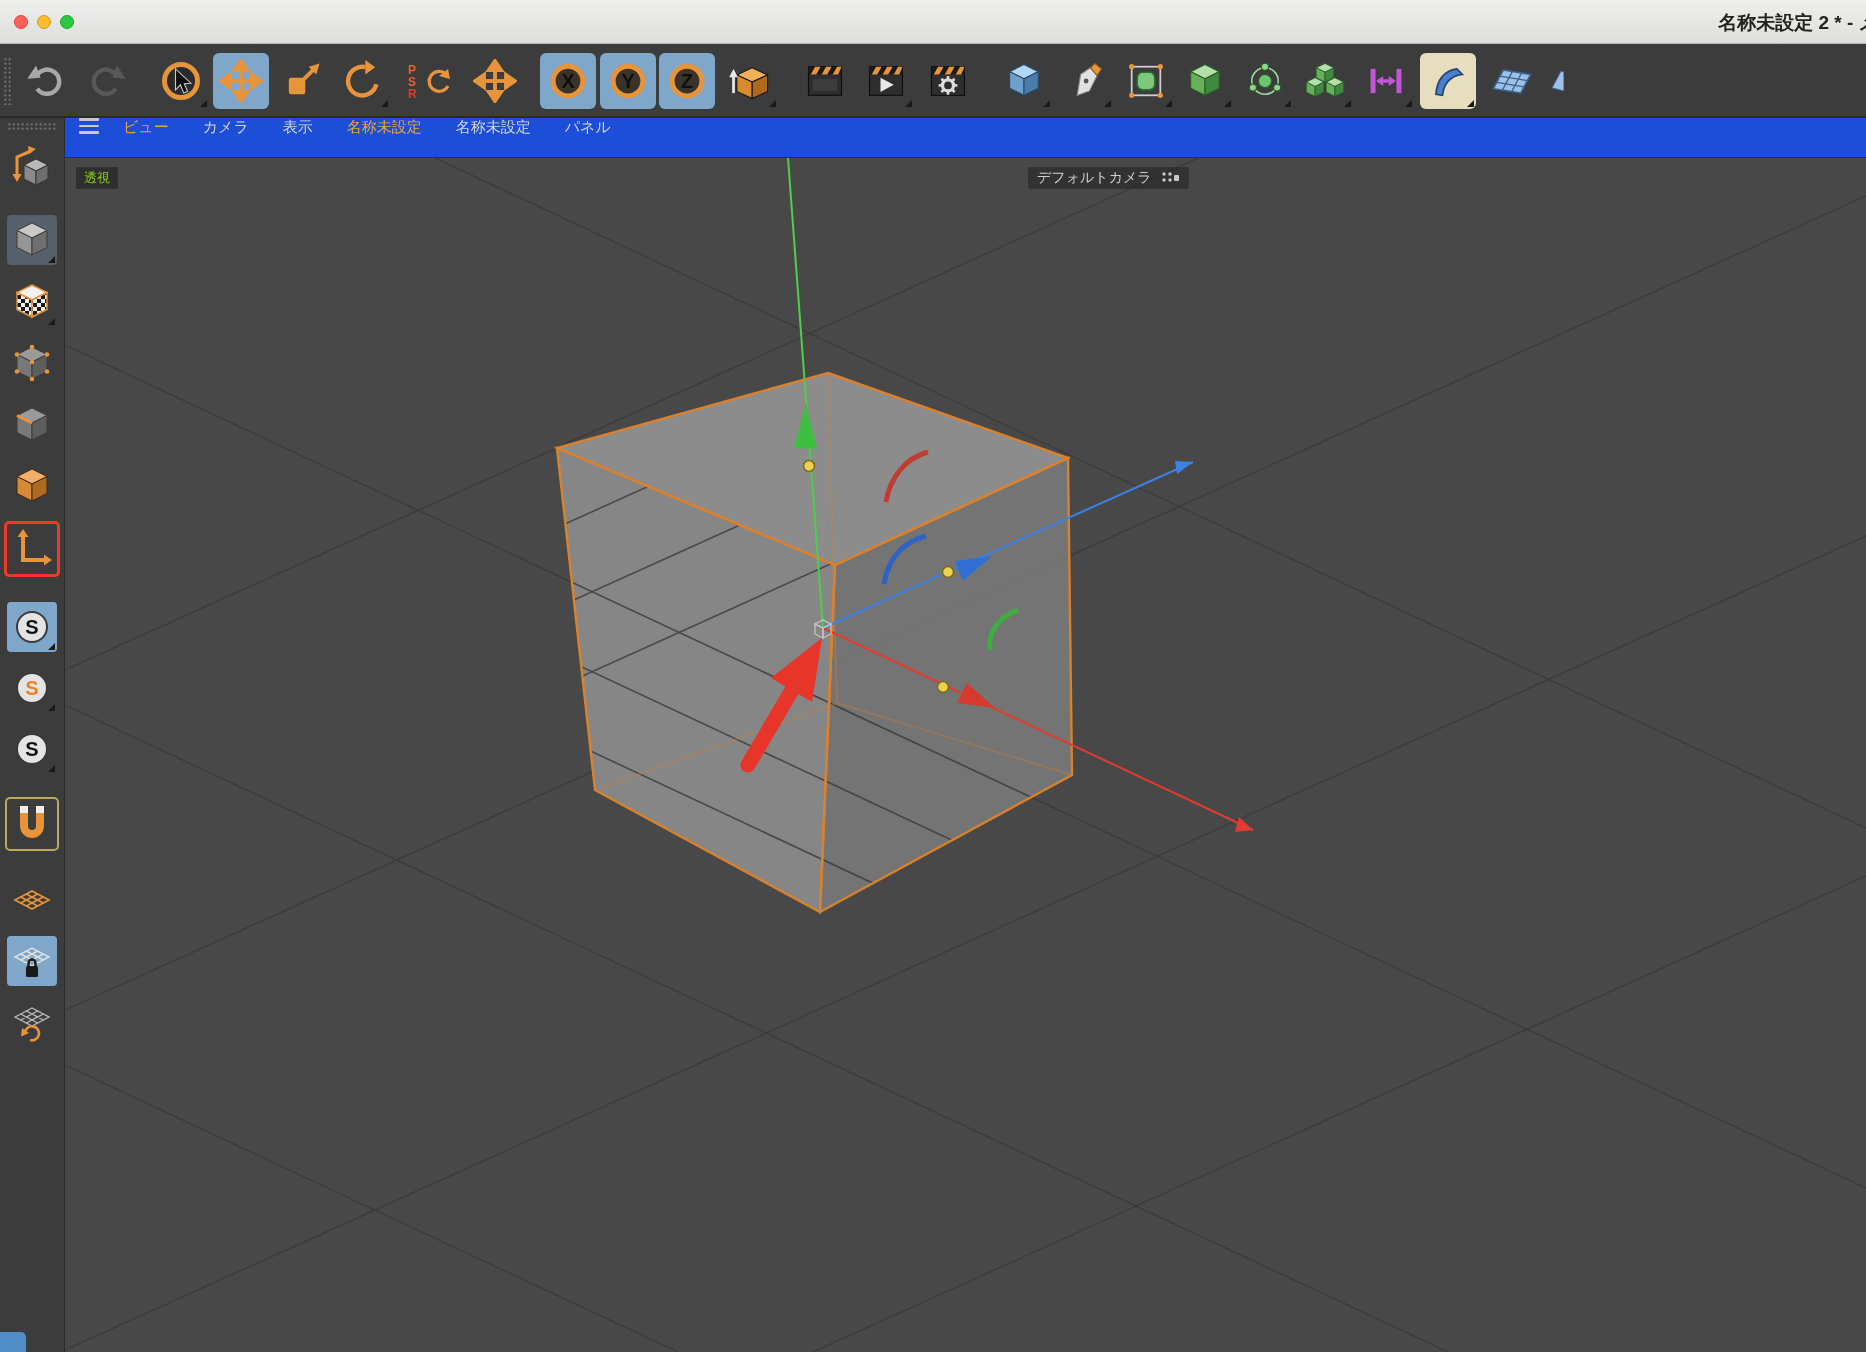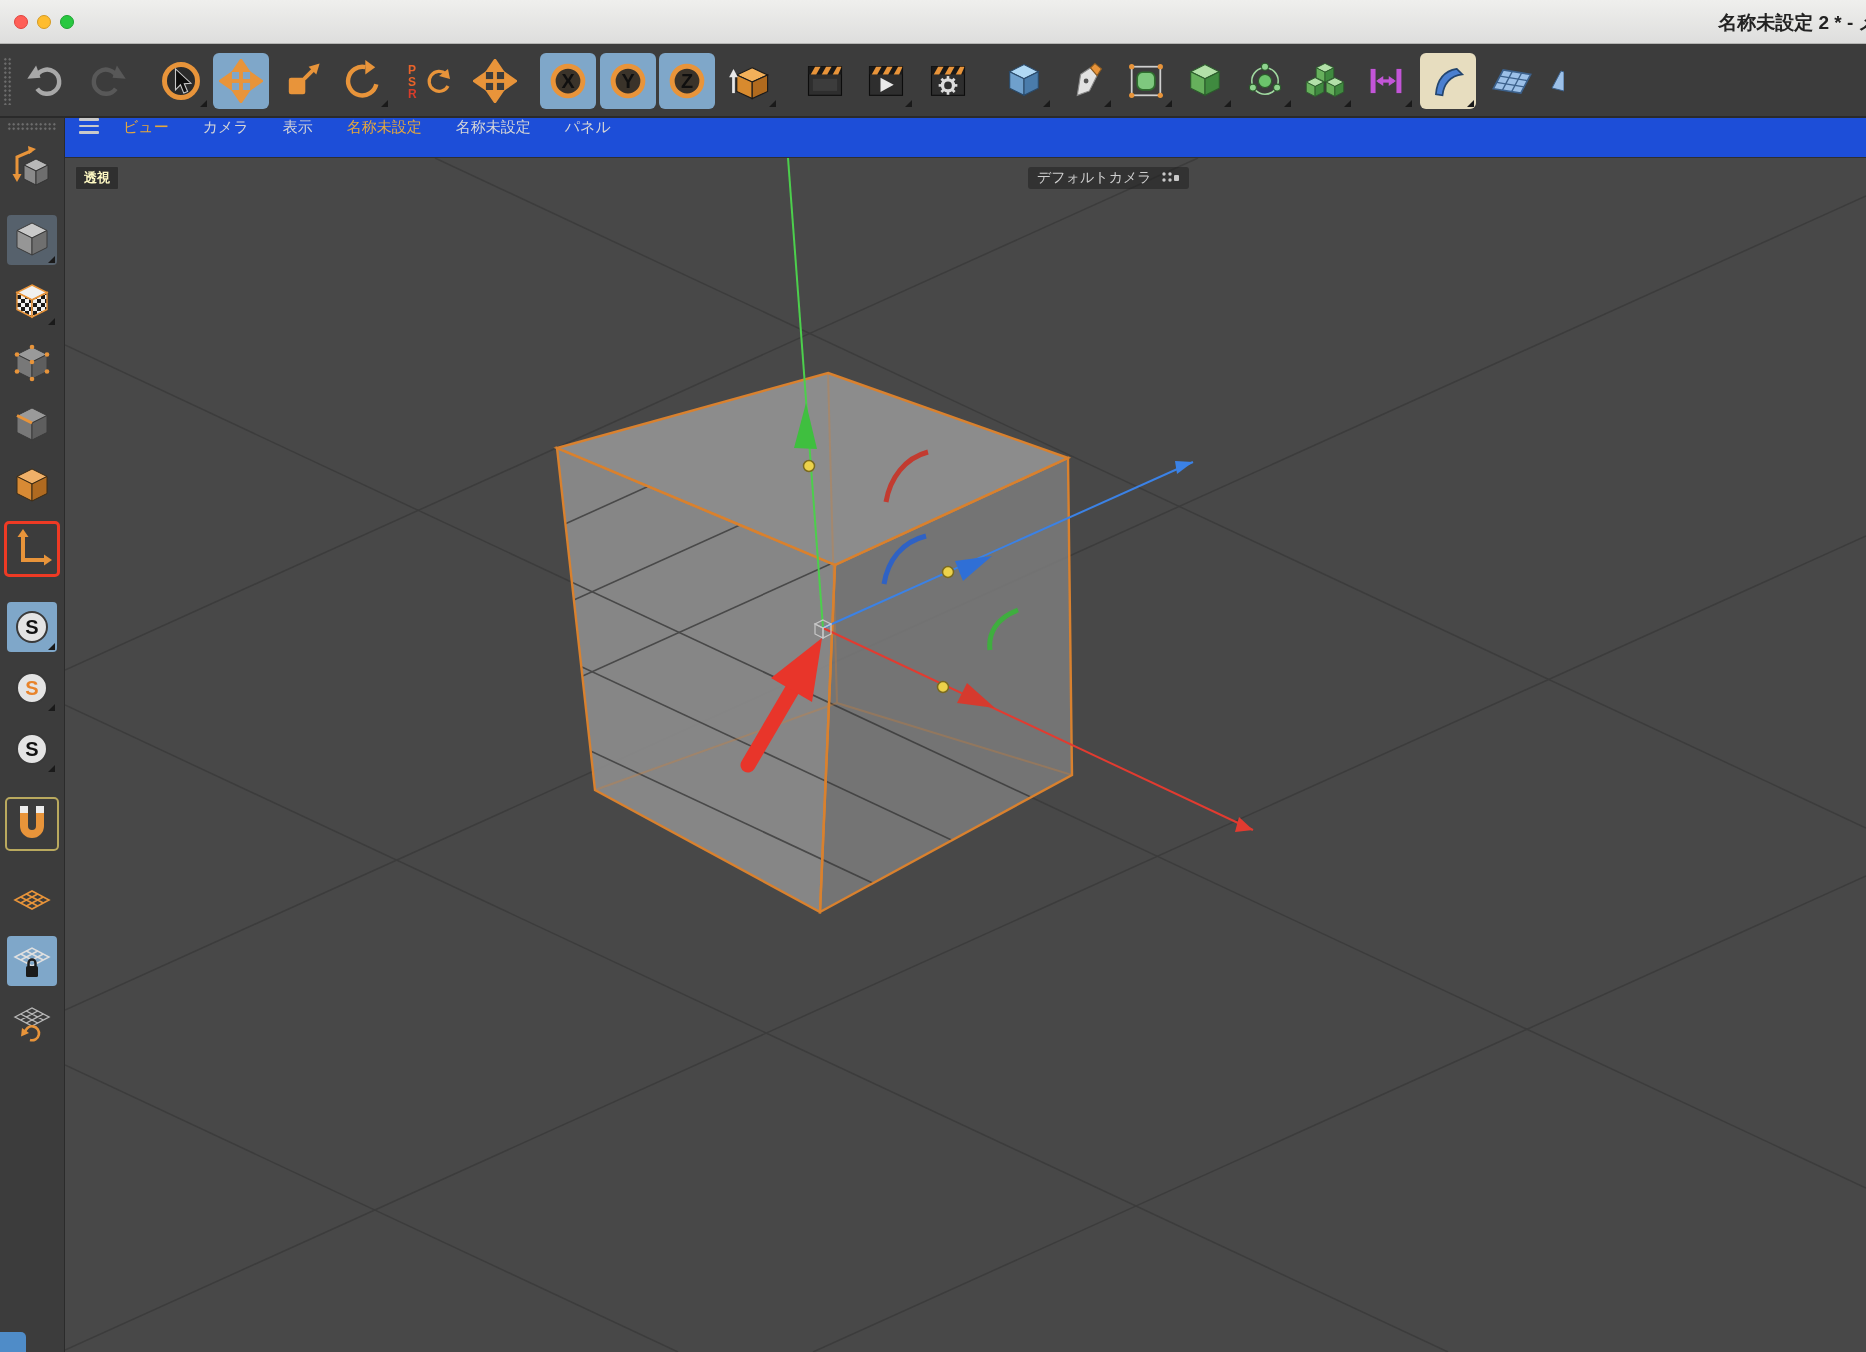--- a/index.html
+++ b/index.html
@@ -52,22 +52,22 @@
              border-bottom:1px solid #2f2f2f; display:flex; align-items:flex-start; }
   .hamburger { margin-left:14px; width:24px; display:flex; flex-direction:column; gap:4px; cursor:pointer; }
   .hamburger span { display:block; width:20px; height:2.5px; background:#c9c9c9; border-radius:1px; }
   .vp-item { margin-left:34px; font-size:15px; color:#d6d6d6; cursor:pointer; white-space:nowrap; }
   .vp-item.hl { color:#e5a83c; }
   .vp-item:first-of-type { margin-left:20px; }
 
   .canvas { position:absolute; top:158px; left:65px; width:1801px; height:1194px; background:#484848; }
   .canvas svg.scene { position:absolute; top:0; left:0; }
 
-  .proj-label { position:absolute; left:10px; top:8px; background:rgba(28,28,28,.55); color:#fef9c3;
-                font-size:13px; padding:2px 8px; border-radius:2px; border:1px solid rgba(90,90,90,.6);font-weight:bold; }
+  .proj-label { position:absolute; left:10px; top:8px; background:rgba(28,28,28,.55); color:#84cc16;
+                font-size:13px; padding:2px 8px; border-radius:2px; border:1px solid rgba(90,90,90,.6); }
   .cam-label { position:absolute; left:963px; top:9px; background:rgba(28,28,28,.5); color:#cfcfcf;
                font-size:14px; padding:2px 9px; border-radius:3px; display:flex; align-items:center; gap:8px; }
 
   .corner-chip { position:absolute; left:0; bottom:0; width:26px; height:20px; background:#4f8cc8;
                  border-top-right-radius:5px; }
 
   text { font-family:"Liberation Sans", sans-serif; }
 </style>
 </head>
 <body>

